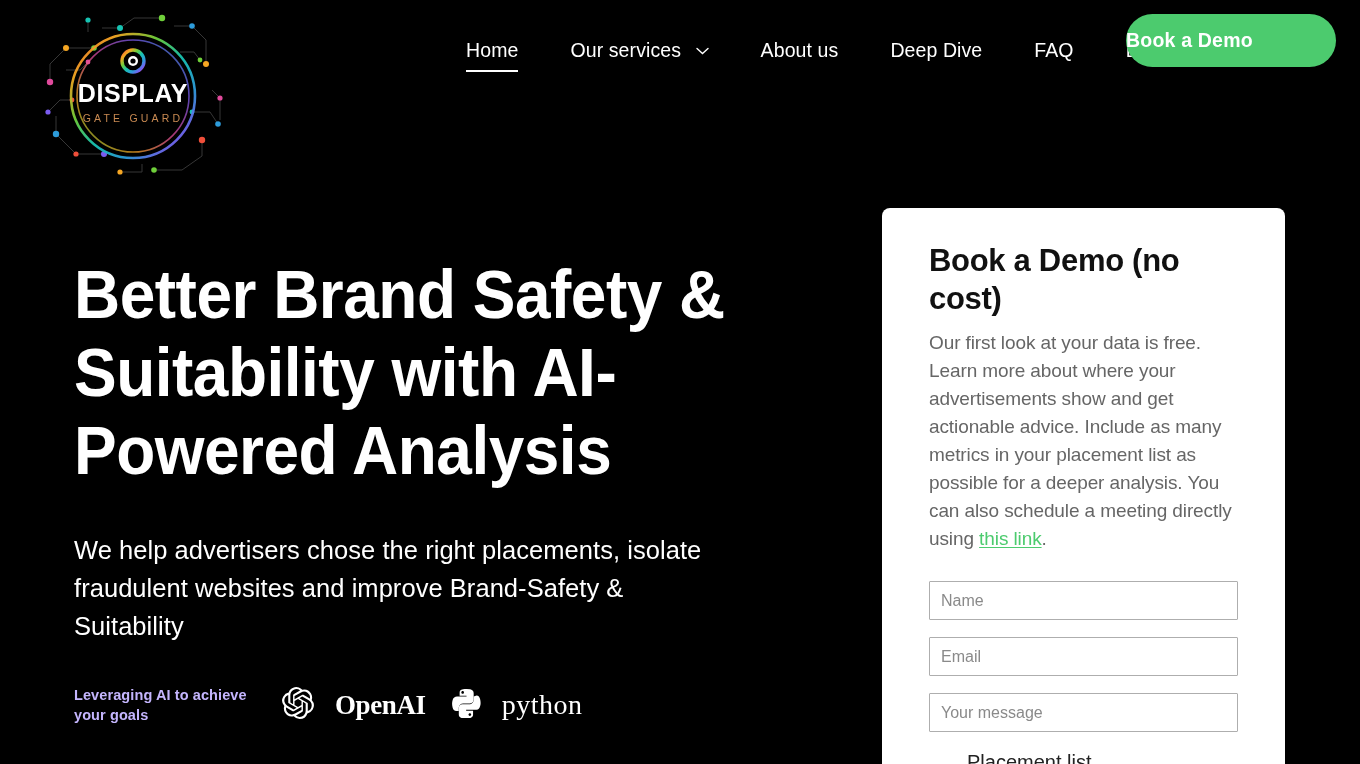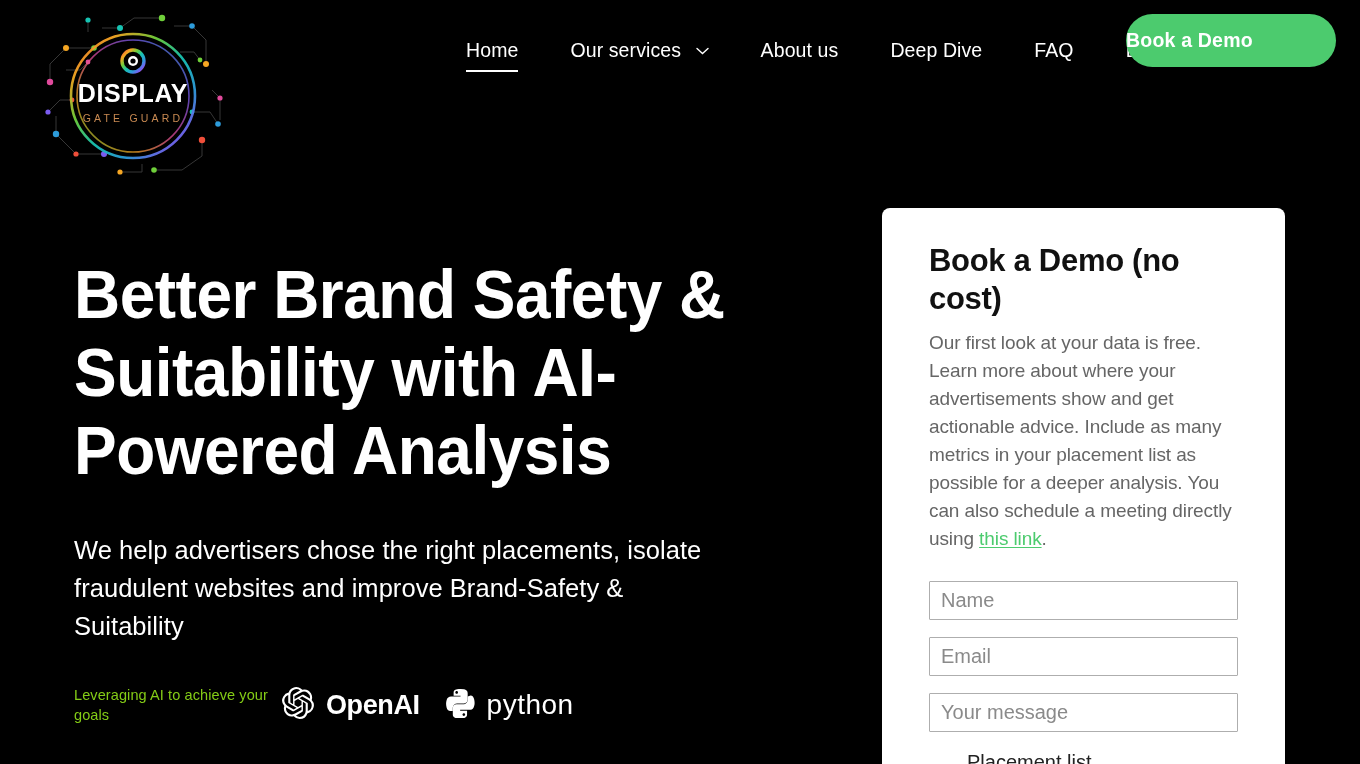--- a/index.html
+++ b/index.html
@@ -68,25 +68,25 @@
     line-height:38px; letter-spacing:0.05px;
     max-width:660px;
   }
 
   
   .partners {
     position:absolute; left:74px; top:685px;
     display:flex; align-items:center;
   }
   .partners-caption {
-    color:#84cc16; font-size:14.5px; font-weight:400;
+    color:#c4b5fd; font-size:14.5px; font-weight:700;
     line-height:20px; letter-spacing:0.1px; width:200px;
   }
   .partner-logos { display:flex; align-items:center; gap:26px; margin-left:8px; }
-  .partner { display:flex; align-items:center; gap:12px; }
+  .partner { display:flex; align-items:center; gap:21px;font-family:Liberation Serif, serif; }
   .partner-name {
     color:#ffffff; font-weight:700; font-size:27px; letter-spacing:-0.4px;
   }
   .partner-name.python { font-weight:400; font-size:28px; letter-spacing:0.5px; }
 
   
   .card {
     position:absolute; left:882px; top:208px;
     width:403px; height:560px;
     background:#ffffff;
@@ -109,21 +109,21 @@
     text-underline-offset:2px; cursor:pointer;
   }
   .card-desc .dot { color:#666666; }
 
   .form { margin-top:28px; }
   .field {
     display:block; width:309px; height:39px;
     border:1px solid #aeaeae; background:#ffffff;
     border-radius:1px; margin-bottom:17px;
     padding:0 11px;
-    font-size:20px; color:#333333;
+    font-size:16px; color:#333333;
     font-family:"Liberation Sans", sans-serif;
     outline:none;
   }
   .field::placeholder { color:#8a8a8a; opacity:1; }
 
   .placement-label {
     margin-top:3px;
     color:#222222; font-size:20px; line-height:27px;margin-left:38px;
   }
   .upload-link {

